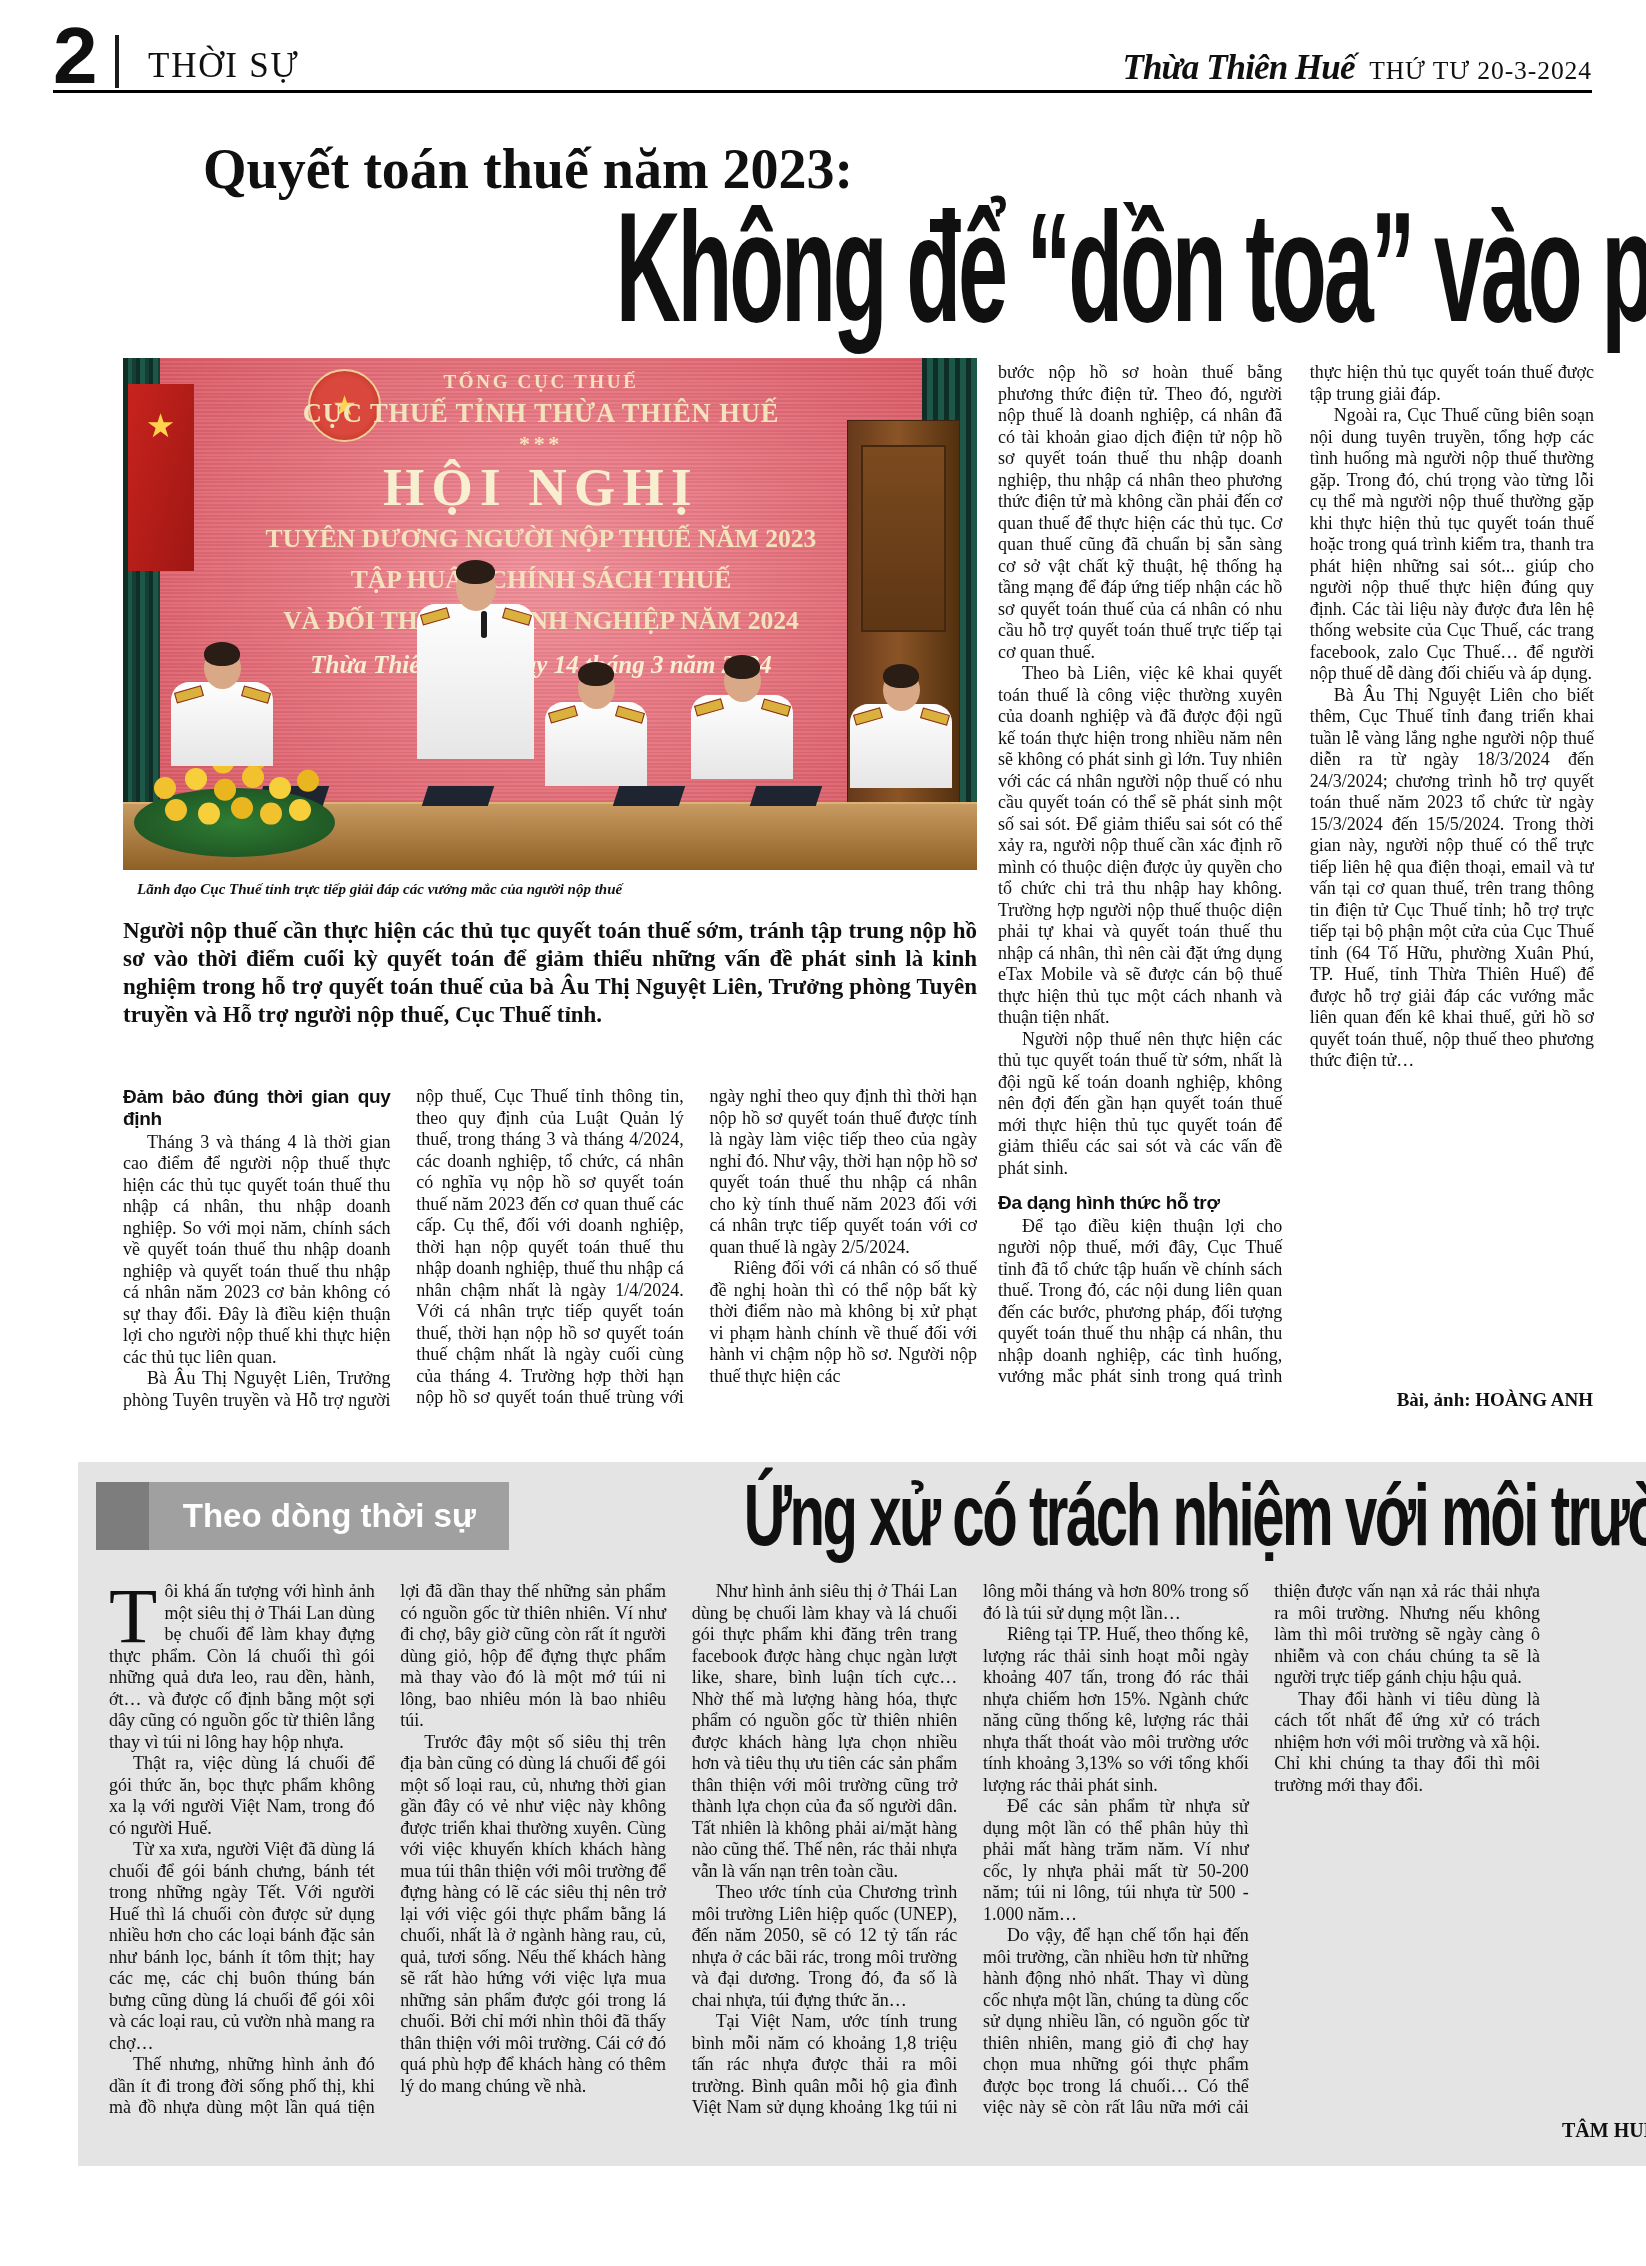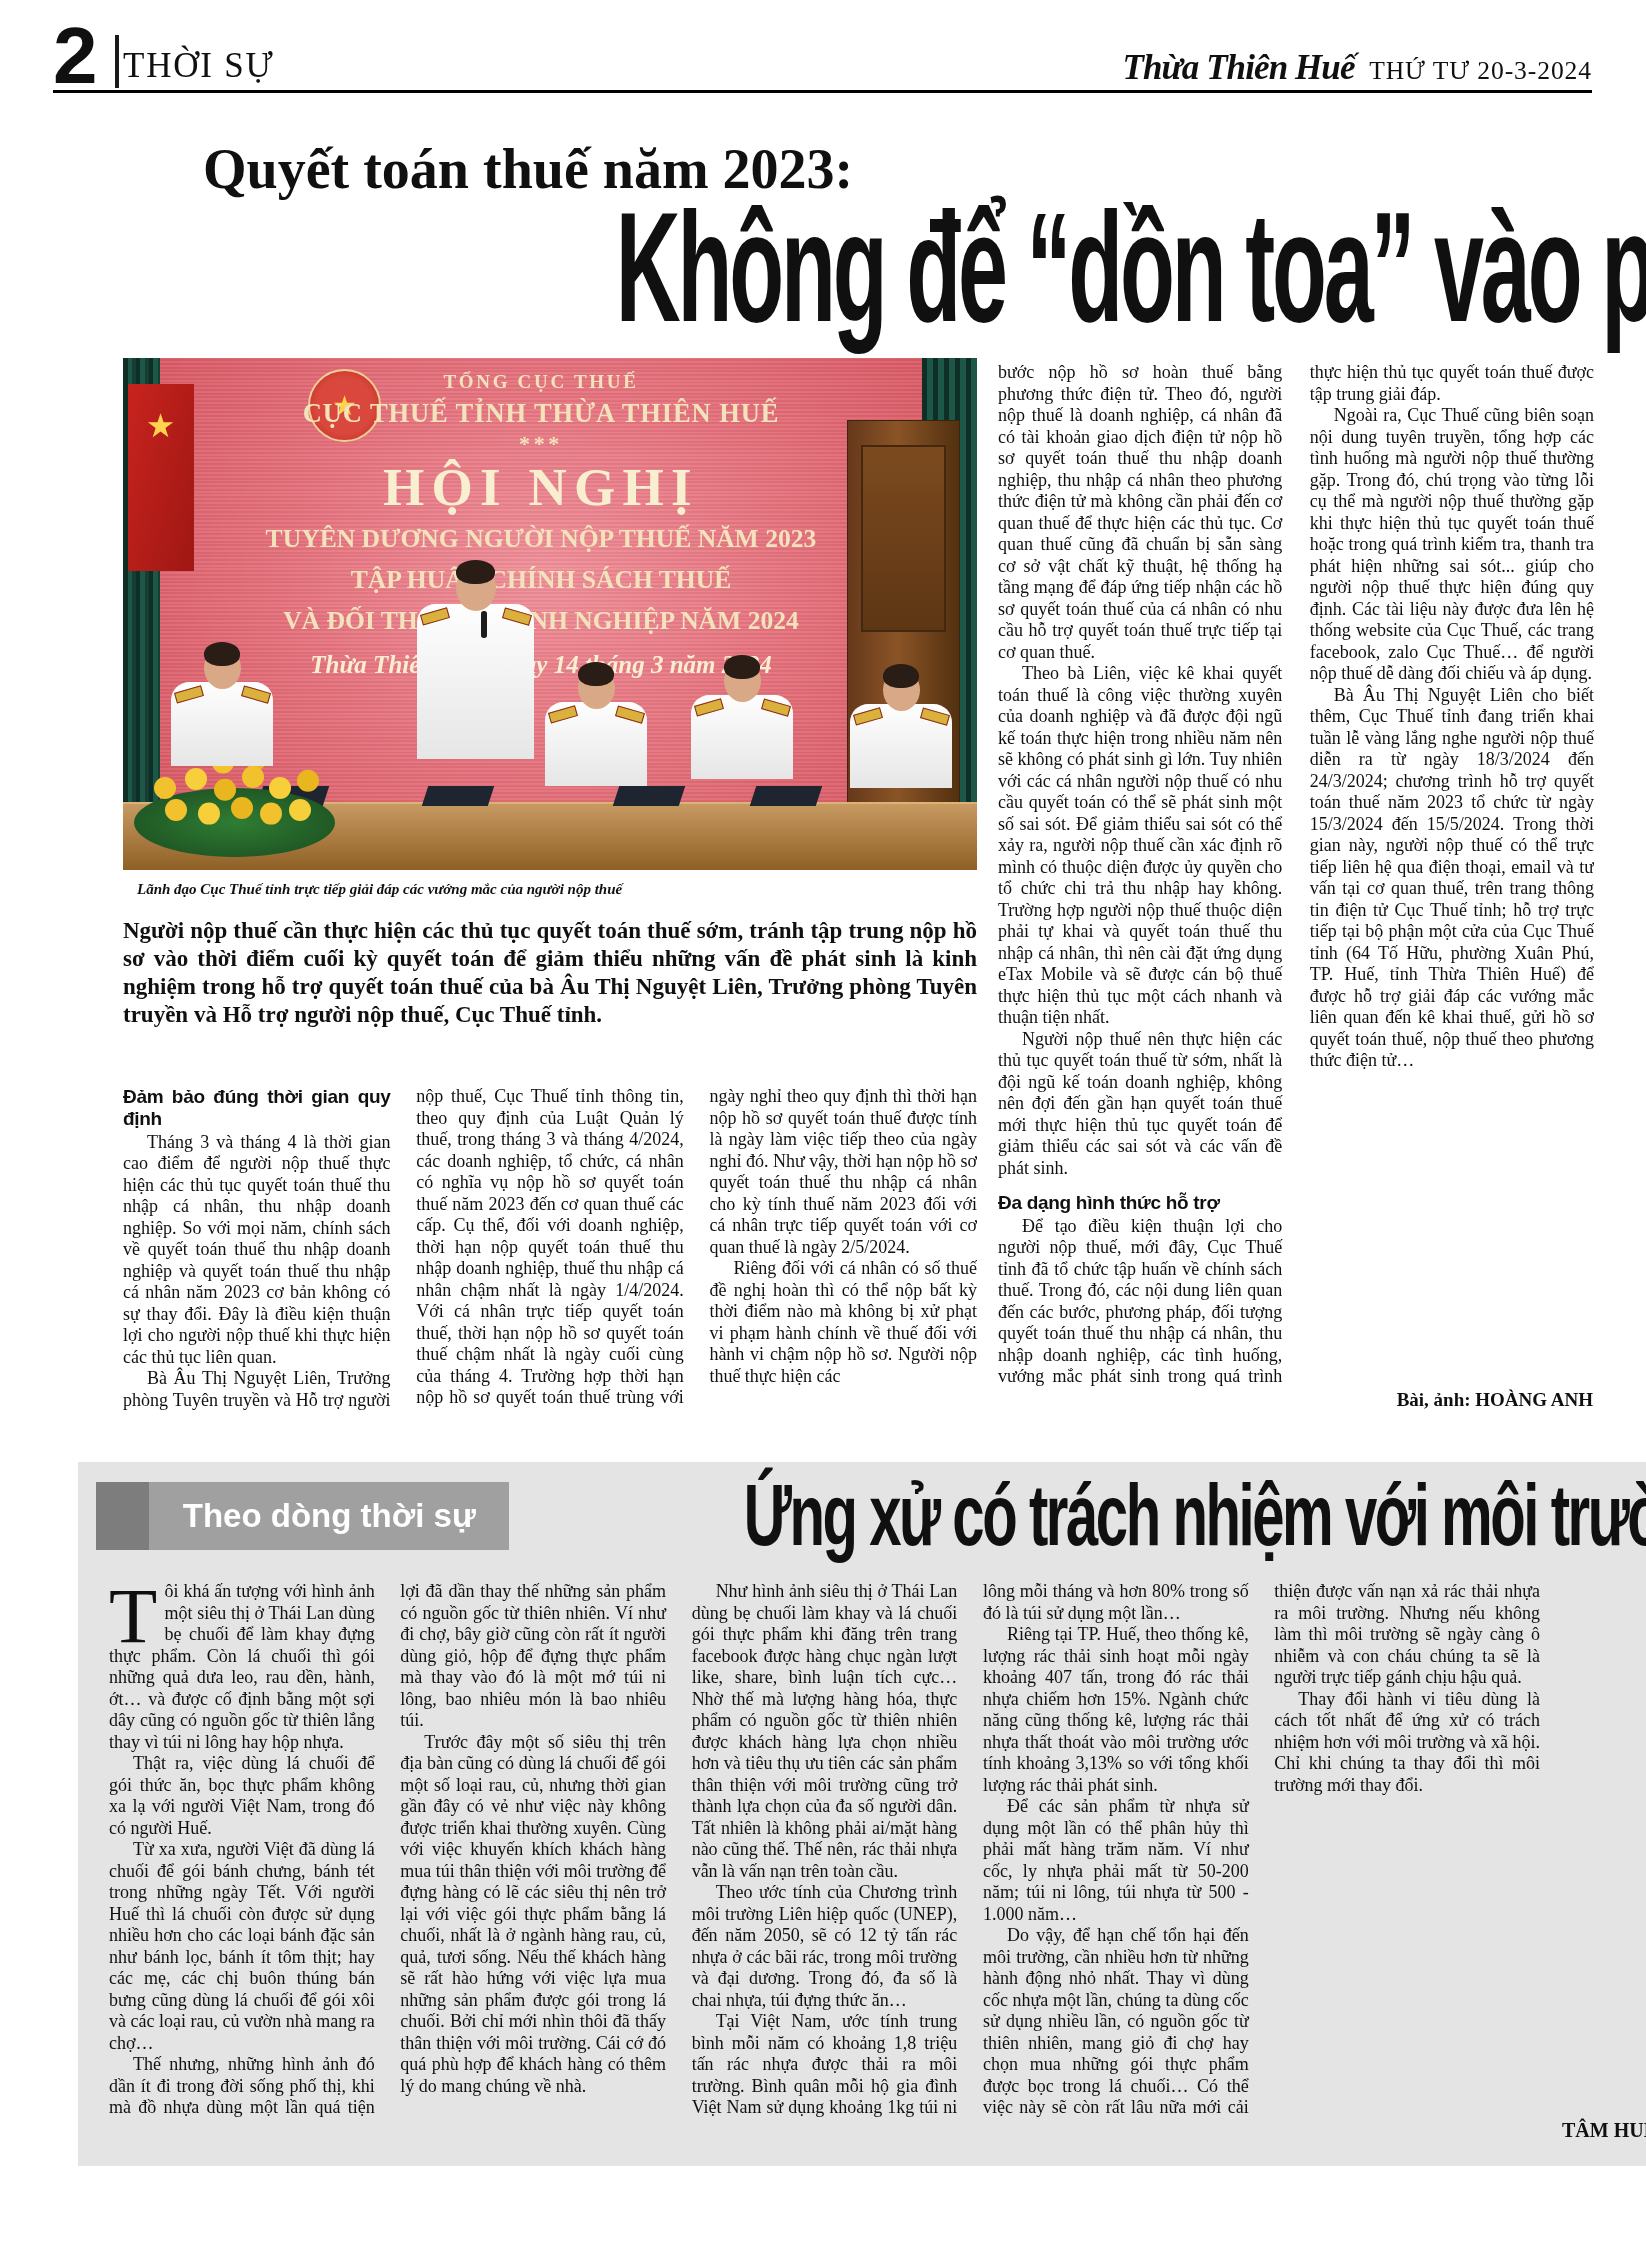--- a/index.html
+++ b/index.html
@@ -4,21 +4,21 @@
 <style>
   html,body{margin:0;padding:0;background:#777;}
   .page{position:relative;width:1647px;height:2267px;background:#fff;margin:0 auto;
         font-family:"Liberation Serif","DejaVu Serif",serif;color:#101010;overflow:hidden;}
   .abs{position:absolute;}
 
   
   .pgnum{left:53px;top:16.4px;font-family:"Liberation Sans","DejaVu Sans",sans-serif;
          font-weight:bold;font-size:80px;line-height:1;}
   .secbar{left:115px;top:35px;width:3.7px;height:53px;background:#1a1a1a;}
-  .section{left:123px;top:46px;font-size:35px;letter-spacing:1.8px;}
+  .section{left:148px;top:46px;font-size:35px;letter-spacing:1.8px;}
   .hright{right:55px;top:48px;display:flex;align-items:baseline;gap:14.6px;}
   .masthead{font-weight:bold;font-style:italic;font-size:35px;letter-spacing:-0.9px;}
   .hdate{font-size:25.6px;letter-spacing:0.9px;}
   .hrule{left:53px;top:90px;width:1539px;height:2.7px;background:#000;}
 
   
   .kicker{left:203px;top:137px;font-size:56px;font-weight:bold;}
   .headline1{left:123px;top:190px;width:1473px;text-align:center;line-height:1;}
   .headline1 .scale{display:inline-block;white-space:nowrap;font-family:"Liberation Sans","DejaVu Sans",sans-serif;
          font-weight:bold;font-size:155px;letter-spacing:-5.5px;transform:scaleX(.58);transform-origin:center;}

